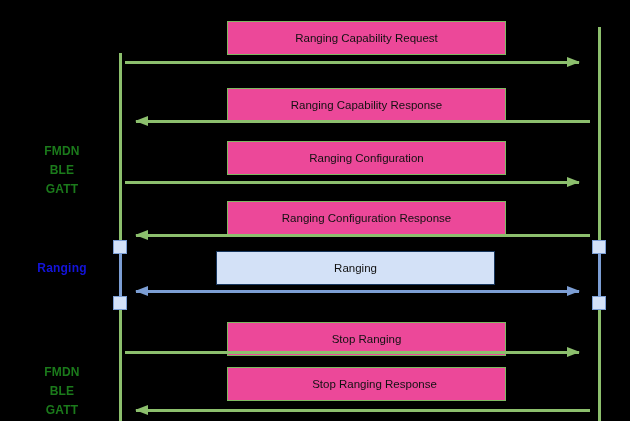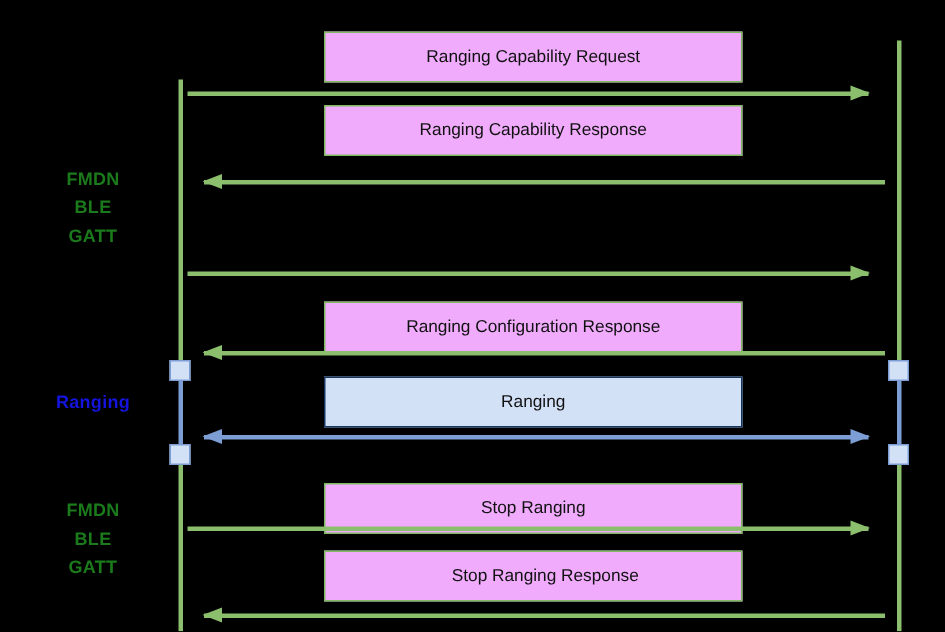--- a/index.html
+++ b/index.html
@@ -30,39 +30,40 @@
     position: absolute;
     left: 18px;
     width: 88px;
     text-align: center;
     font-size: 12px;
     font-weight: bold;
     line-height: 19px;
     letter-spacing: 0.2px;
     white-space: pre-line;
   }
-  .phase-label.green { color: #1b7a1b; }
+  .phase-label.green { color: #1b7a1b; margin-top: 32px; }
   .phase-label.blue  { color: #1414dc; }
 
   
   .msg-box {
     position: absolute;
     left: 216px;
     width: 279px;
     height: 34px;
     box-sizing: border-box;
     display: flex;
     align-items: center;
     justify-content: center;
     font-size: 11.5px;
     color: #111111;
   }
   .msg-box.green {
-    background: #f0abfc;
+    background: #ec4899;
     border: 1.5px solid #7fb962;
+    margin-left: 11px;
   }
   .msg-box.blue {
     background: #d3e1f7;
     border: 1.5px solid #17365d;
   }
 
   
   .arrow {
     position: absolute;
     height: 11px;
@@ -135,26 +136,27 @@
   <div class="phase-label green" style="top:331px;">FMDN
 BLE
 GATT</div>
 
   <div class="msg-box green" style="top:21px;">Ranging Capability Request</div>
   <div class="arrow green" style="left:125px; width:454px; top:57px;">
     <div class="shaft"></div>
     <div class="head right"></div>
   </div>
 
-  <div class="msg-box green" style="top:70px;">Ranging Capability Response</div>
+  <div class="msg-box green" style="top:88px;">Ranging Capability Response</div>
   <div class="arrow green" style="left:136px; width:454px; top:116px;">
     <div class="shaft"></div>
     <div class="head left"></div>
   </div>
 
+  <div class="msg-box green" style="top:141px;">Ranging Configuration</div>
   <div class="arrow green" style="left:125px; width:454px; top:177px;">
     <div class="shaft"></div>
     <div class="head right"></div>
   </div>
 
   <div class="msg-box green" style="top:201px;">Ranging Configuration Response</div>
   <div class="arrow green" style="left:136px; width:454px; top:230px;">
     <div class="shaft"></div>
     <div class="head left"></div>
   </div>

